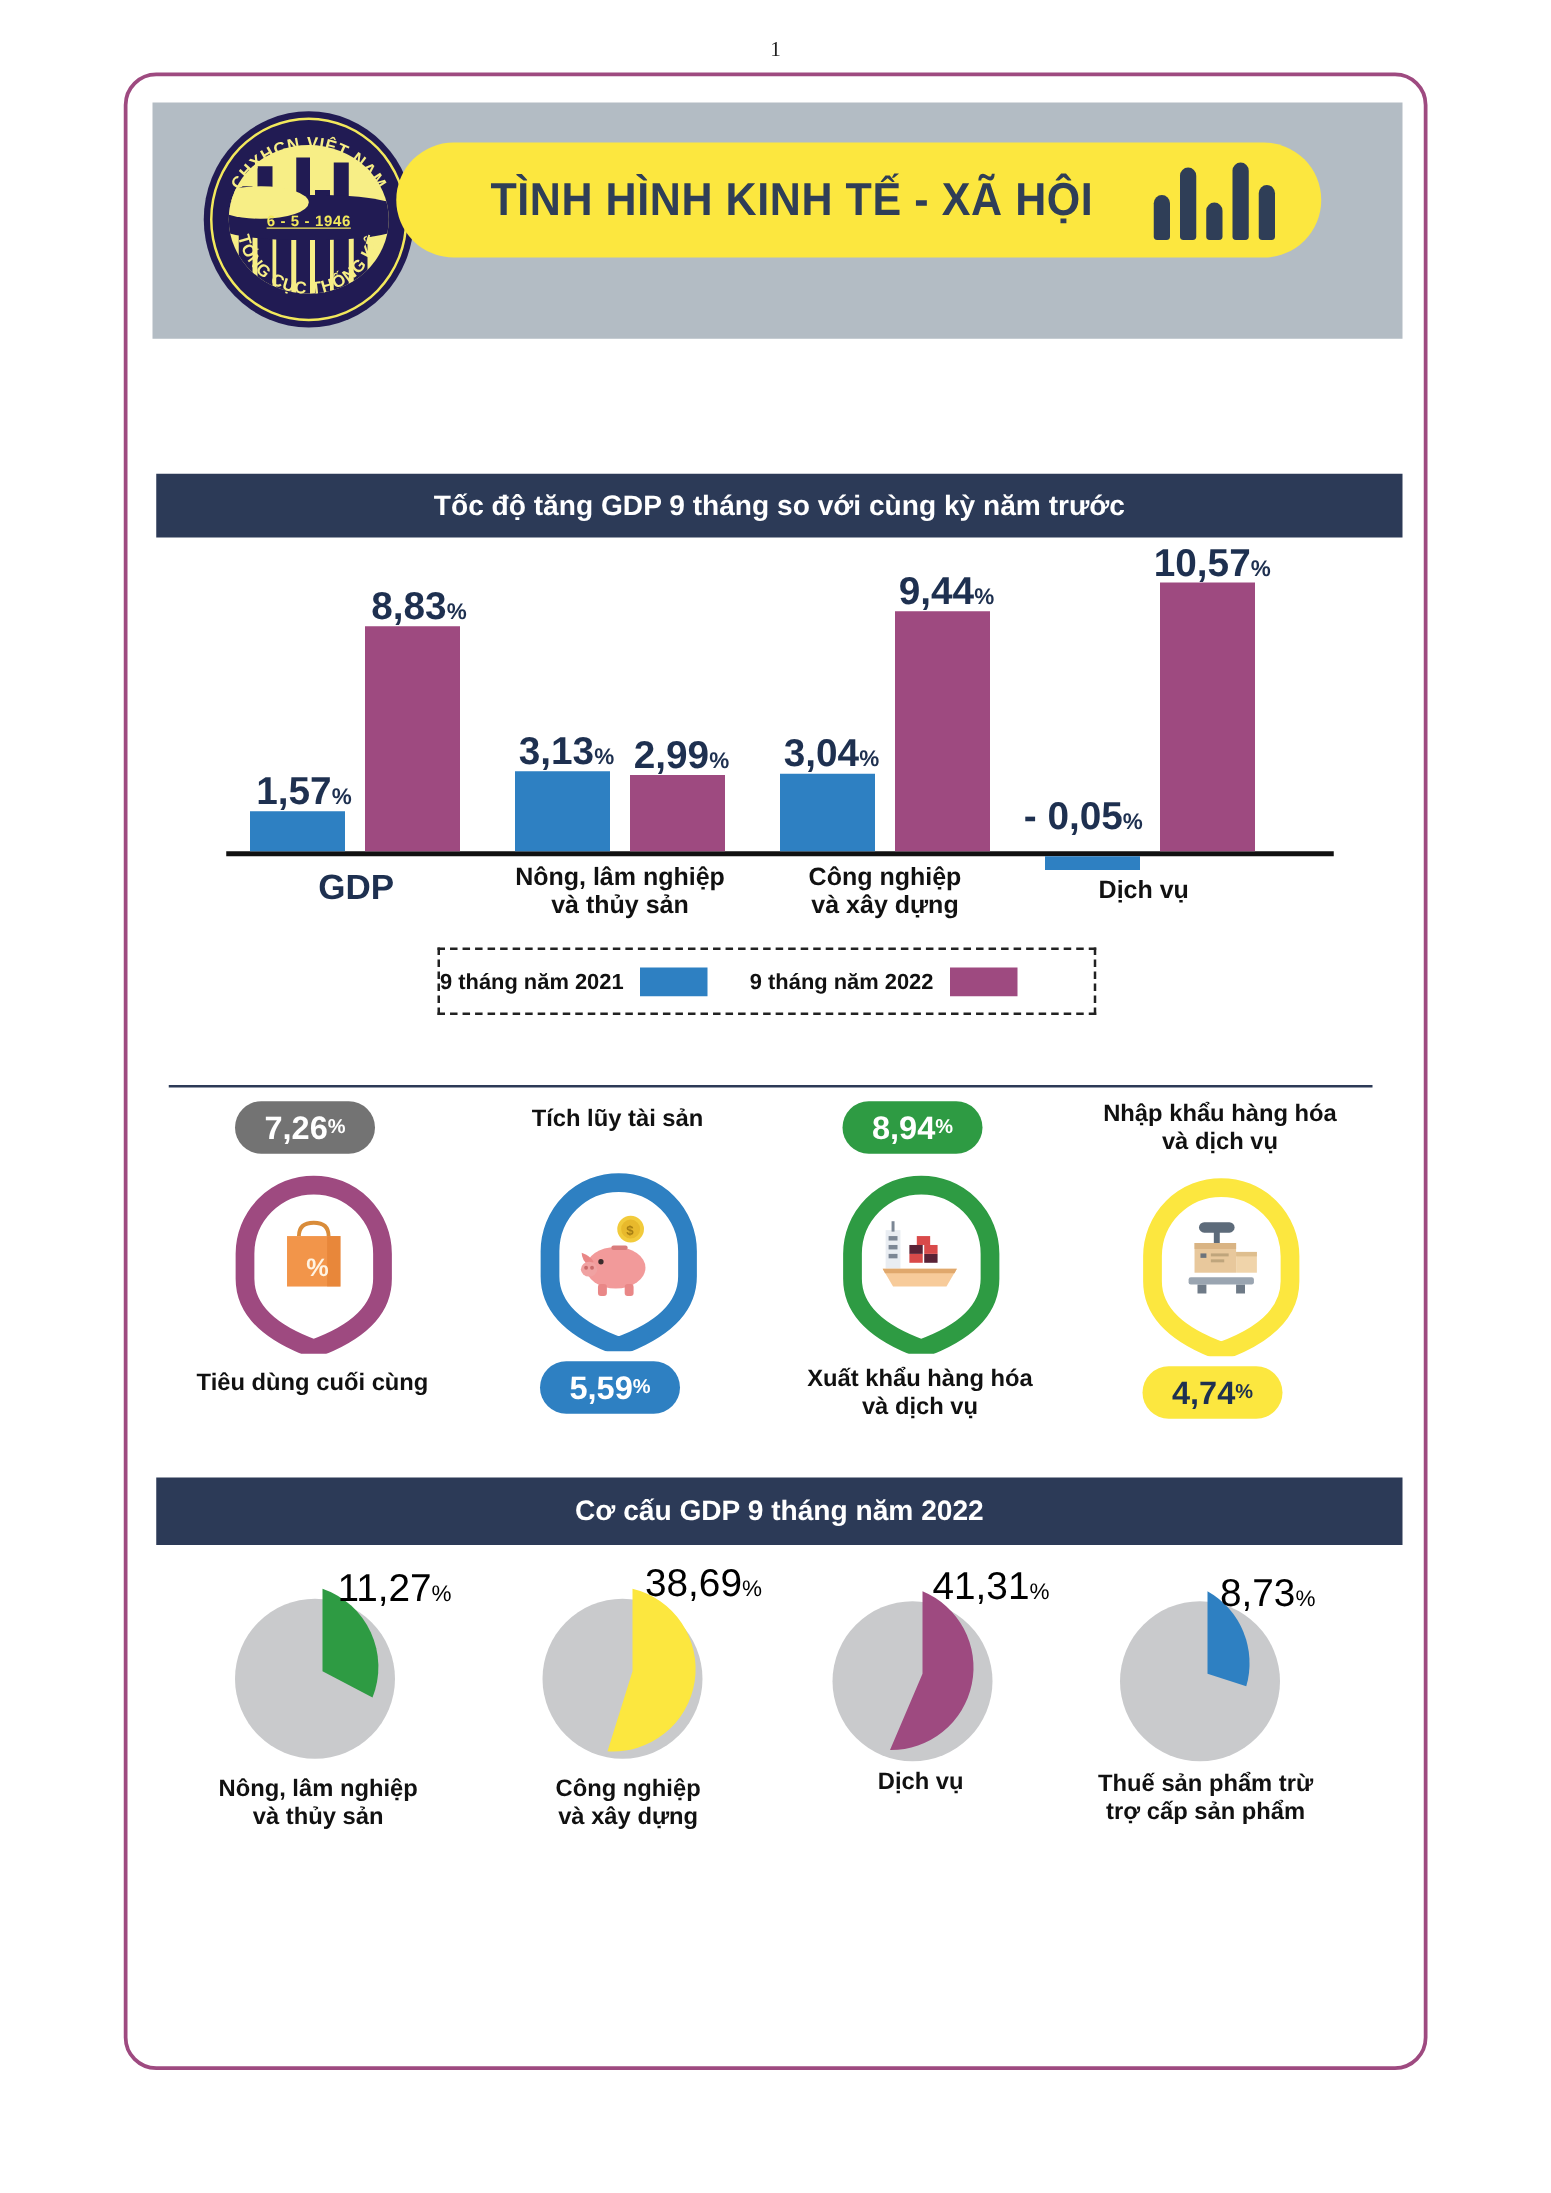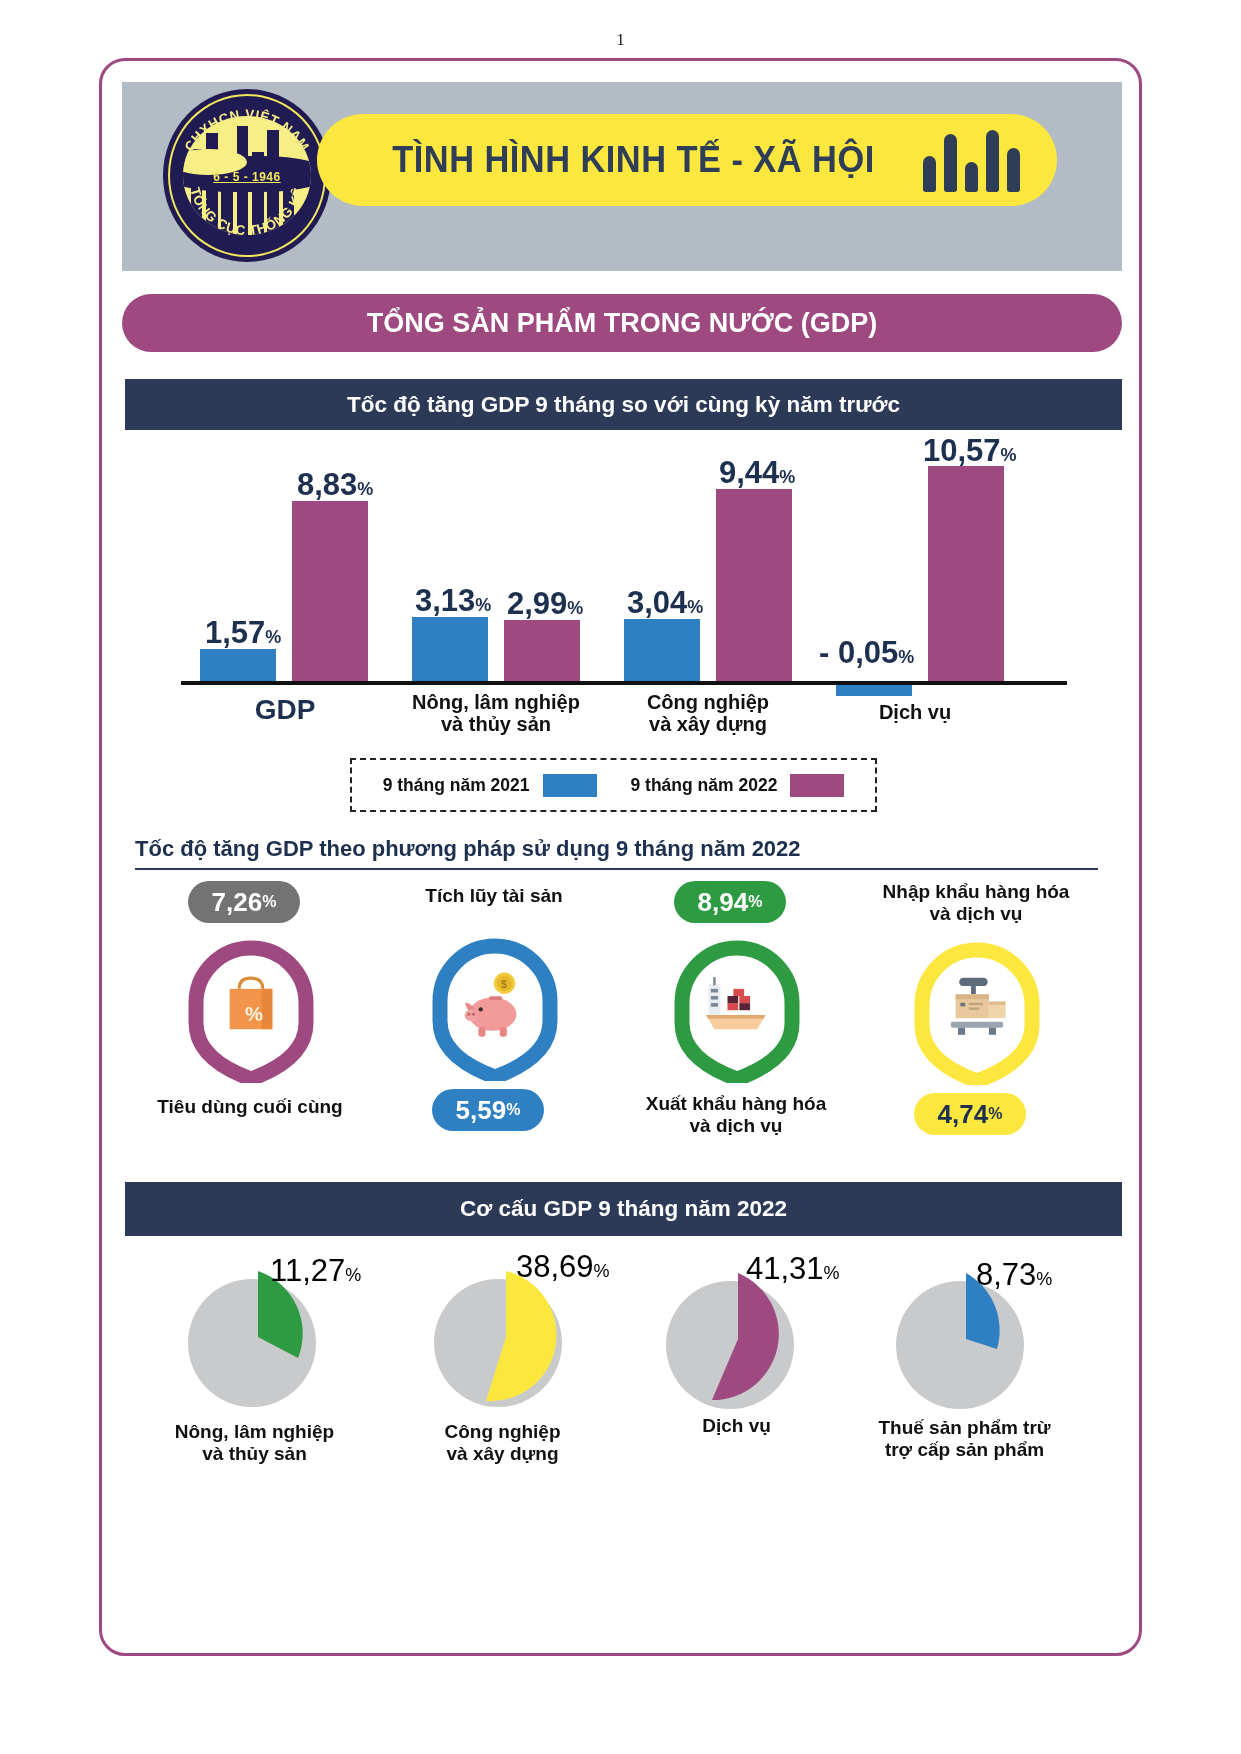--- a/index.html
+++ b/index.html
@@ -165,21 +165,21 @@
   }
   .cat-label.gdp {
     color: #1E3050; font-size: 28px;
   }
 
   
   .legend-box {
     position: absolute; left: 248px; top: 697px;
     width: 527px; height: 54px;
     border: 2px dashed #222;
-    display: flex; align-items: center; justify-content: center;
+    display: flex; align-items: center; 
     gap: 34px;
   }
   .legend-item { display: flex; align-items: center; gap: 13px; }
   .legend-item .lbl { font-size: 17.5px; font-weight: bold; color: #111; }
   .legend-swatch { width: 54px; height: 23px; }
   .legend-swatch.blue { background: #2E80C2; }
   .legend-swatch.purple { background: #9E4A80; }
 
   
   .usage-title {
@@ -283,23 +283,20 @@
         <span style="left:0px;  height:36px;"></span>
         <span style="left:21px; height:58px;"></span>
         <span style="left:42px; height:30px;"></span>
         <span style="left:63px; height:62px;"></span>
         <span style="left:84px; height:44px;"></span>
       </div>
     </div>
 
   </div>
 
-  <div class="gdp-title-bar">
-    <span>TỔNG SẢN PHẨM TRONG NƯỚC (GDP)</span>
-  </div>
 
   <div class="dark-bar bar-chart-head">
     <span>Tốc độ tăng GDP 9 tháng so với cùng kỳ năm trước</span>
   </div>
 
   <div class="barchart">
     <div class="axis-line"></div>
 
     <div class="bar blue" style="left:75px;  width:76px;  height:32px;"></div>
     <div class="bar purple" style="left:167px; width:76px;  height:180px;"></div>
@@ -357,23 +354,20 @@
     <div class="legend-item">
       <span class="lbl">9 tháng năm 2021</span>
       <span class="legend-swatch blue"></span>
     </div>
     <div class="legend-item">
       <span class="lbl">9 tháng năm 2022</span>
       <span class="legend-swatch purple"></span>
     </div>
   </div>
 
-  <div class="usage-title">
-    <span>Tốc độ tăng GDP theo phương pháp sử dụng 9 tháng năm 2022</span>
-  </div>
   <div class="usage-rule"></div>
 
   <div class="icon-col" style="left:30px; top:820px;">
     <div class="pill-badge" style="left:56px; top:0px; background:#737373;">
       <span class="num">7,26</span>
         <span class="pct">%</span>
     </div>
     <div class="shield" style="left:50px; top:50px;">
       <svg viewBox="0 0 138 152">
         <path d="M14,72 A55,55 0 0 1 124,72 L124,92 Q124,128 69,148 Q14,128 14,92 Z" fill="none" stroke="#9E4A80" stroke-width="15"></path>

